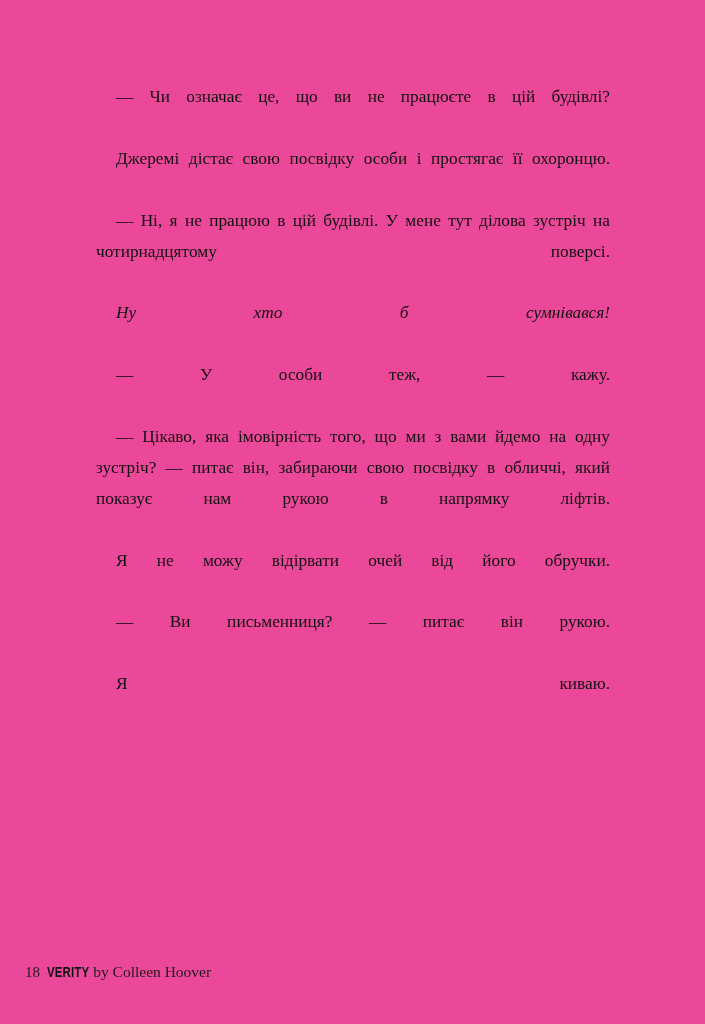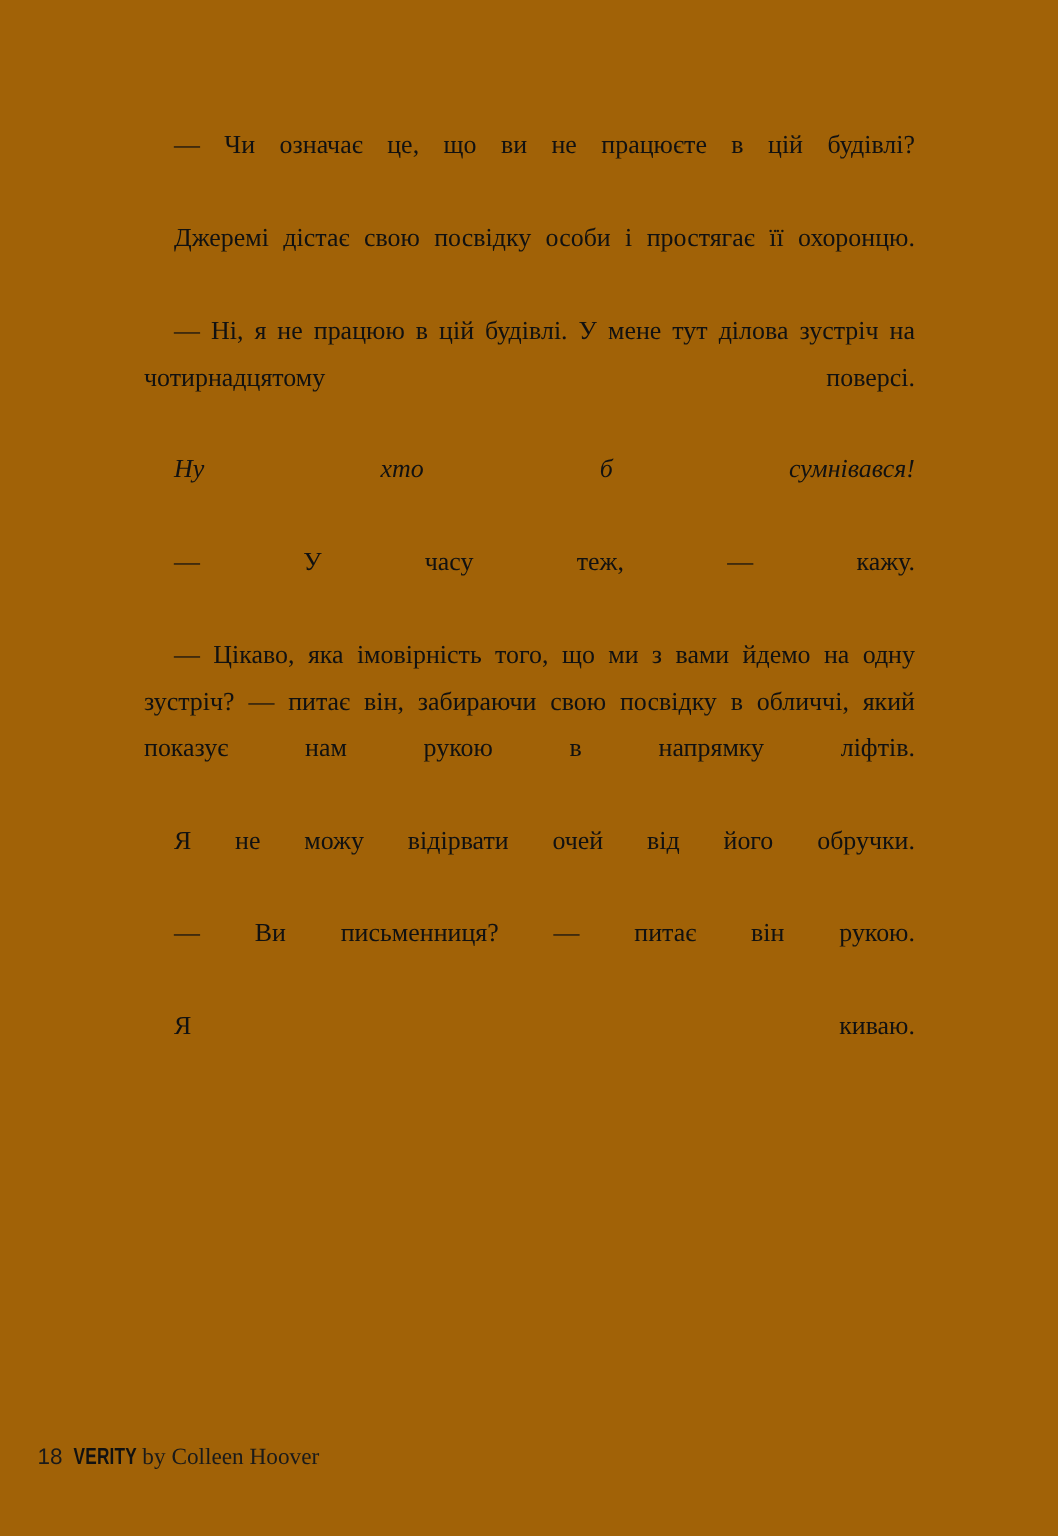--- a/index.html
+++ b/index.html
@@ -16,21 +16,21 @@
     color: #111111;
     -webkit-font-smoothing: antialiased;
   }
 
   #page {
     position: absolute;
     left: 0;
     top: 0;
     width: 705px;
     height: 1024px;
-    background: #a16207;
+    background: #ec4899;
   }
 
   #text-block {
     position: absolute;
     left: 96px;
     top: 82px;
     width: 514px;
   }
 
   p.para {
@@ -60,21 +60,21 @@
   #footer {
     position: absolute;
     left: 25px;
     top: 964px;
     white-space: nowrap;
     line-height: 1;
   }
   #footer .page-num {
     font-size: 15px;
     color: #1a1a1a;
-    font-family: Liberation Sans, sans-serif;
+    font-family: Liberation Serif, serif;
     margin-top: 44px;
   }
   #footer .book-title {
     font-size: 15.5px;
     font-weight: bold;
     font-family: "Liberation Sans Narrow", "Liberation Sans", sans-serif;
     transform: scaleX(0.74);
     transform-origin: left center;
     display: inline-block;
     letter-spacing: 0.2px;
@@ -92,21 +92,21 @@
 </head>
 <body>
 
 <div id="page">
 
   <div id="text-block">
     <p class="para">— Чи означає це, що ви не працюєте в цій будівлі?</p>
     <p class="para">Джеремі дістає свою посвідку особи і простягає її охоронцю.</p>
     <p class="para">— Ні, я не працюю в цій будівлі. У мене тут ділова зустріч на чотирнадцятому поверсі.</p>
     <p class="para italic">Ну хто б сумнівався!</p>
-    <p class="para">— У часу теж, — кажу.</p>
+    <p class="para">— У особи теж, — кажу.</p>
     <p class="para">— Цікаво, яка імовірність того, що ми з вами йдемо на одну зустріч? — питає він, забираючи свою посвідку в обличчі, який показує нам рукою в напрямку ліфтів.</p>
     <p class="para">Я не можу відірвати очей від його обручки.</p>
     <p class="para">— Ви письменниця? — питає він рукою.</p>
     <p class="para">Я киваю.</p>
 
   </div>
 
   <div id="footer">
     <span class="page-num">18</span><span class="book-title">VERITY</span><span class="byline">by Colleen Hoover</span>
   </div>

